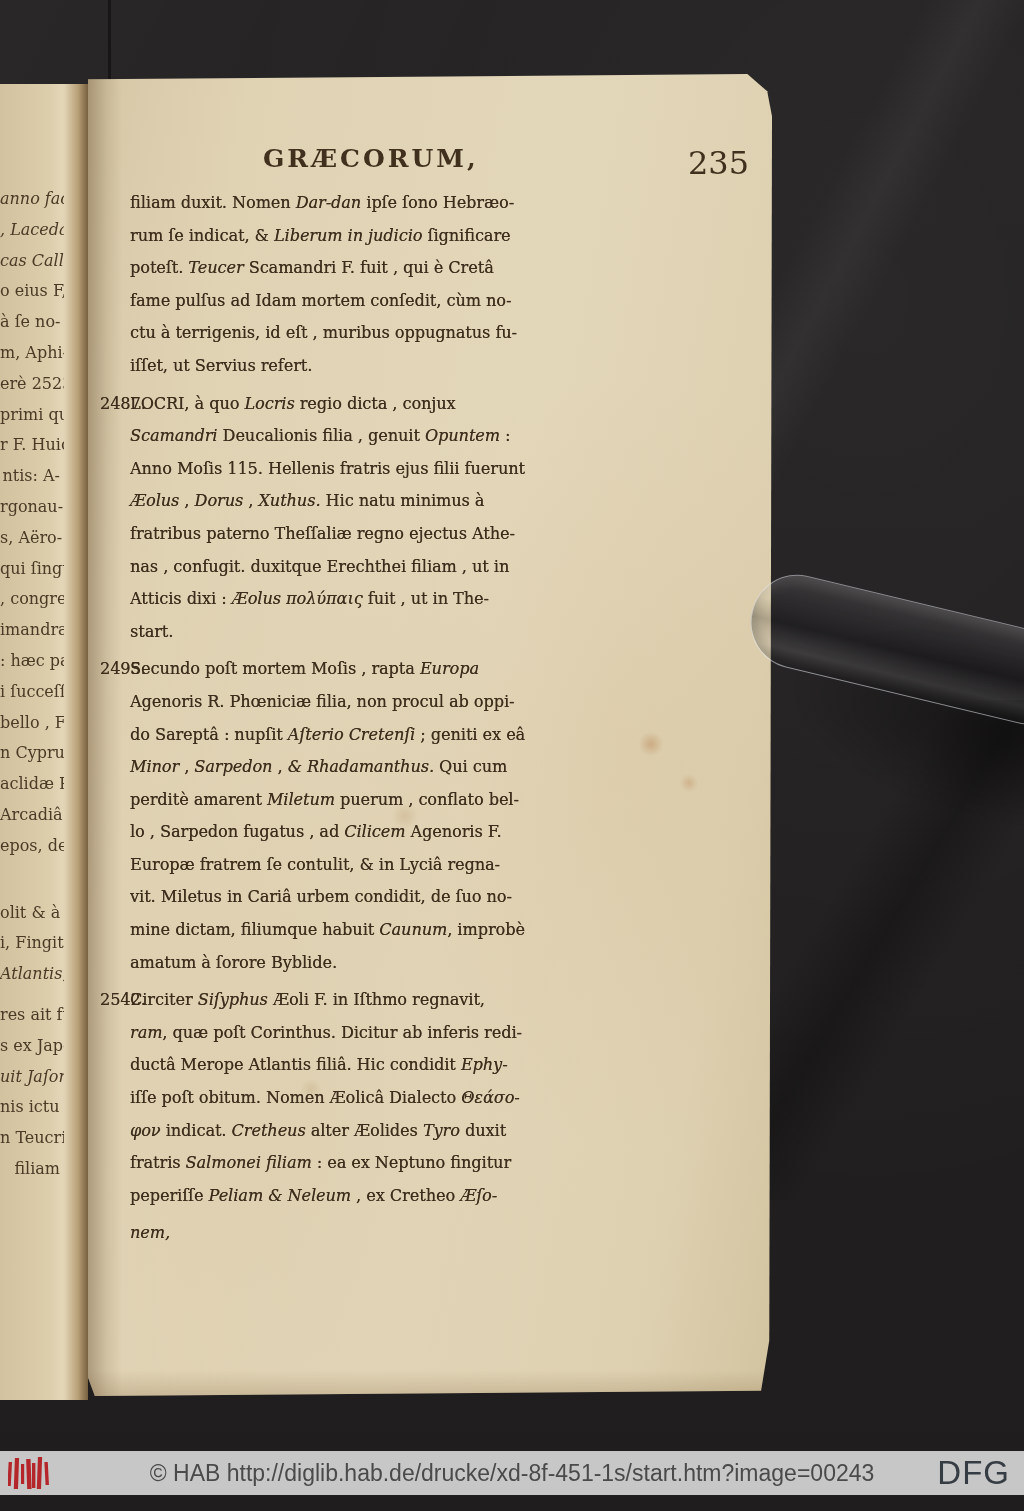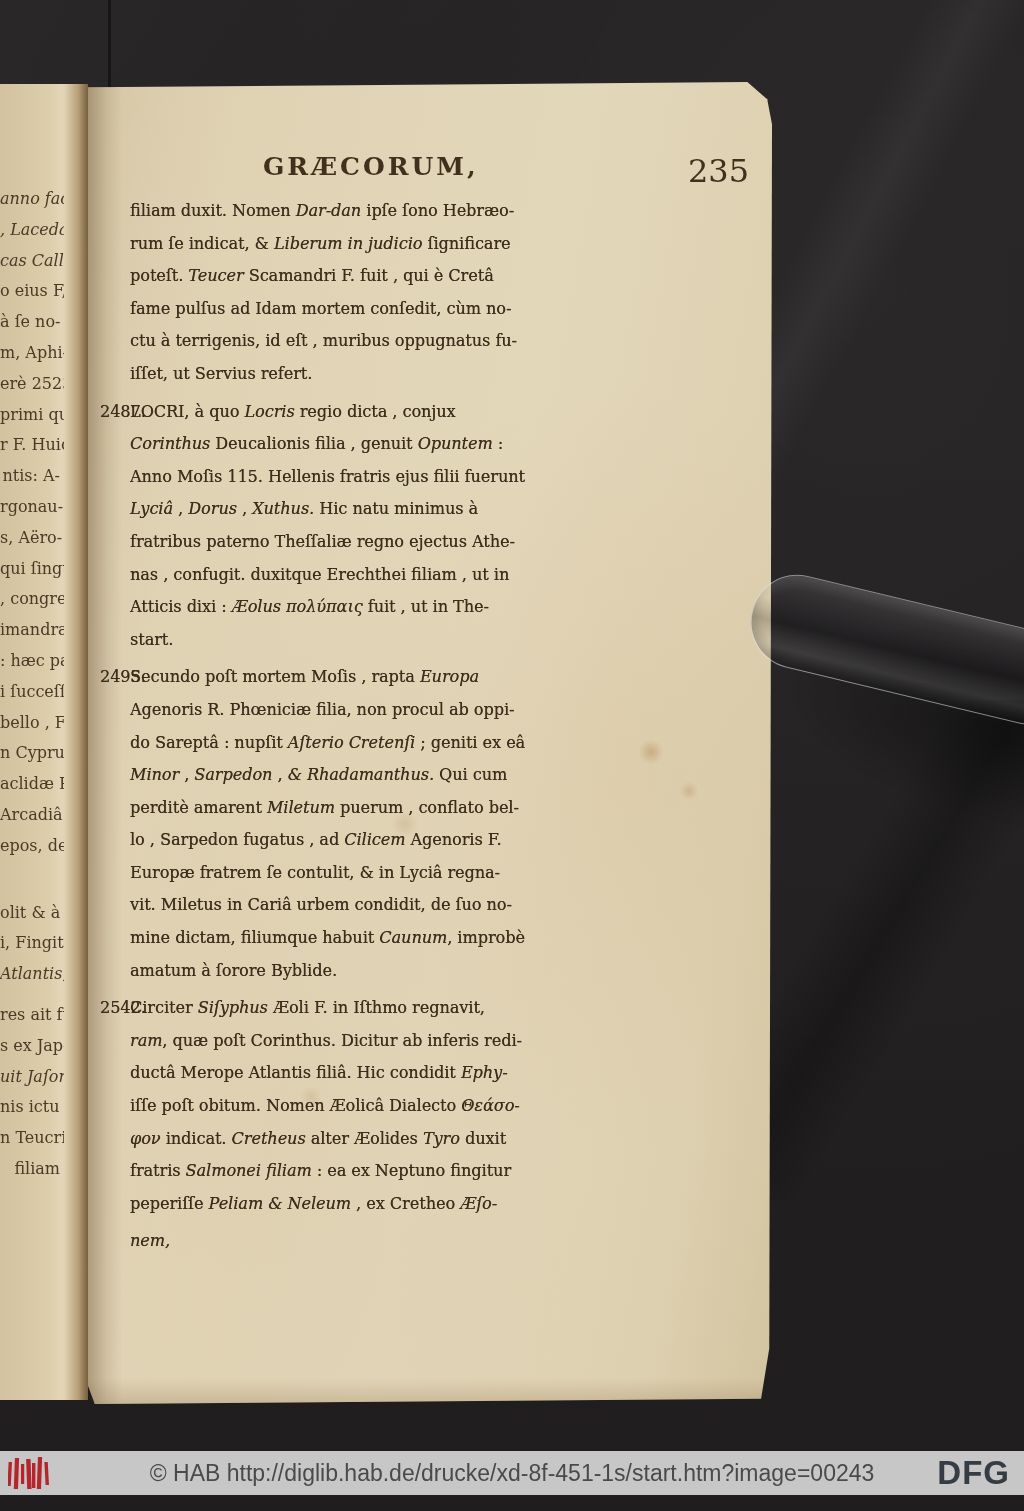--- a/index.html
+++ b/index.html
@@ -25,21 +25,21 @@
   .strip-shade{position:absolute;right:0;top:0;width:26px;height:100%;
     background:linear-gradient(to right, transparent, rgba(120,90,50,0.25) 60%, rgba(60,40,20,0.45));}
   .mnotes{position:absolute;left:0;top:0;width:64px;padding-top:100px;
     font-size:16px;line-height:30.8px;color:#4a3a26;text-align:right;}
   .mnotes div{white-space:nowrap;padding-right:4px;overflow:hidden;}
   .mnotes div:nth-child(23){margin-top:36px;}
   .mnotes div:nth-child(26){margin-top:10px;}
   .mnotes .it{font-style:italic;}
 
   
-  .page{position:absolute;left:88px;top:82px;width:684px;height:1322px;
+  .page{position:absolute;left:88px;top:74px;width:684px;height:1322px;
     background:
       radial-gradient(ellipse at 78% 52%, rgba(190,150,95,0.10), transparent 40%),
       radial-gradient(ellipse at 30% 80%, rgba(180,150,100,0.08), transparent 45%),
       linear-gradient(100deg, #d6c7a6 0%, #e0d3b4 18%, #e3d7ba 55%, #ddd0b0 85%, #d3c4a0 100%);
     clip-path:polygon(0 0.4%,96.4% 0,99.3% 1.3%,100% 3.2%,99.6% 95.8%,98.4% 99.6%,1% 100%,0 98.6%);
     box-shadow:0 22px 40px rgba(0,0,0,0.65);
     color:#3b2c1b;}
   .gutter{position:absolute;left:0;top:0;width:34px;height:100%;
     background:linear-gradient(to right, rgba(90,65,35,0.38), rgba(90,65,35,0.12) 55%, transparent);}
   .page-bottom-shade{position:absolute;left:0;bottom:0;width:100%;height:26px;
@@ -79,21 +79,21 @@
     background:linear-gradient(to bottom, rgba(255,255,255,0.10) 0%, rgba(150,150,160,0.05) 32%,
       rgba(15,15,18,0.22) 55%, rgba(255,255,255,0.12) 82%, rgba(255,255,255,0.03) 100%);
     box-shadow:inset 0 7px 12px rgba(255,255,255,0.10), inset 0 -9px 14px rgba(0,0,0,0.28);}
 
   
   .footer-bar{position:absolute;left:0;bottom:16px;width:100%;height:44px;background:#c7c7c7;
     font-family:"Liberation Sans",sans-serif;}
   .hab-logo{position:absolute;left:8px;top:4px;}
   .copyright{position:absolute;left:50%;transform:translateX(-50%);top:0;line-height:44px;
     font-size:23px;color:#4a4a4a;white-space:nowrap;}
-  .dfg{position:absolute;right:14px;top:0;line-height:44px;font-size:33px;font-weight:bold;
+  .dfg{position:absolute;right:14px;top:0;line-height:44px;font-size:33px;font-weight:normal;
     letter-spacing:1px;color:#363c43;}
 </style>
 </head>
 <body>
 
 <div class="stage">
   <div class="backdrop">
     <div class="seam"></div>
     <div class="fold1"></div>
     <div class="fold2"></div>
@@ -154,23 +154,23 @@
             <div class="tline">filiam duxit. Nomen <em>Dar-dan</em> ipſe ſono Hebræo-</div>
             <div class="tline">rum ſe indicat, &amp; <em>Liberum in judicio</em> ſignificare</div>
             <div class="tline">poteſt.  <em>Teucer</em> Scamandri F. fuit , qui è Cretâ</div>
             <div class="tline">fame pulſus ad Idam mortem conſedit, cùm no-</div>
             <div class="tline">ctu à terrigenis, id eſt ,  muribus oppugnatus fu-</div>
             <div class="tline">iſſet, ut Servius refert.</div>
           </div>
           <div class="entry">
             <span class="entry-num">2487.</span>
             <div class="tline">LOCRI, à quo <em>Locris</em> regio dicta ,  conjux</div>
-            <div class="tline"><em>Corinthus</em> Deucalionis filia ,  genuit <em>Opuntem</em> :</div>
+            <div class="tline"><em>Scamandri</em> Deucalionis filia ,  genuit <em>Opuntem</em> :</div>
             <div class="tline">Anno Moſis 115.  Hellenis fratris ejus filii fuerunt</div>
-            <div class="tline"><em>Lyciâ</em> ,  <em>Dorus</em> , <em>Xuthus.</em>  Hic natu minimus à</div>
+            <div class="tline"><em>Æolus</em> ,  <em>Dorus</em> , <em>Xuthus.</em>  Hic natu minimus à</div>
             <div class="tline">fratribus paterno Theſſaliæ regno ejectus Athe-</div>
             <div class="tline">nas , confugit. duxitque Erechthei filiam ,  ut in</div>
             <div class="tline">Atticis dixi :  <em>Æolus πολύπαις</em> fuit , ut in The-</div>
             <div class="tline">start.</div>
           </div>
           <div class="entry">
             <span class="entry-num">2495.</span>
             <div class="tline">Secundo poſt mortem Moſis , rapta <em>Europa</em></div>
             <div class="tline">Agenoris R. Phœniciæ filia, non procul ab oppi-</div>
             <div class="tline">do Sareptâ : nupſit  <em>Aſterio Cretenſi</em> ;  geniti ex eâ</div>

